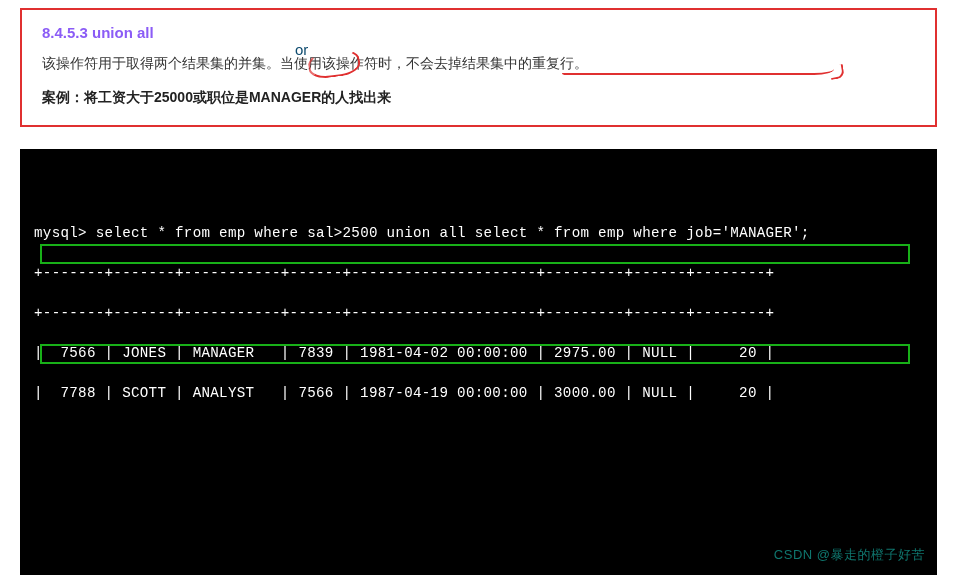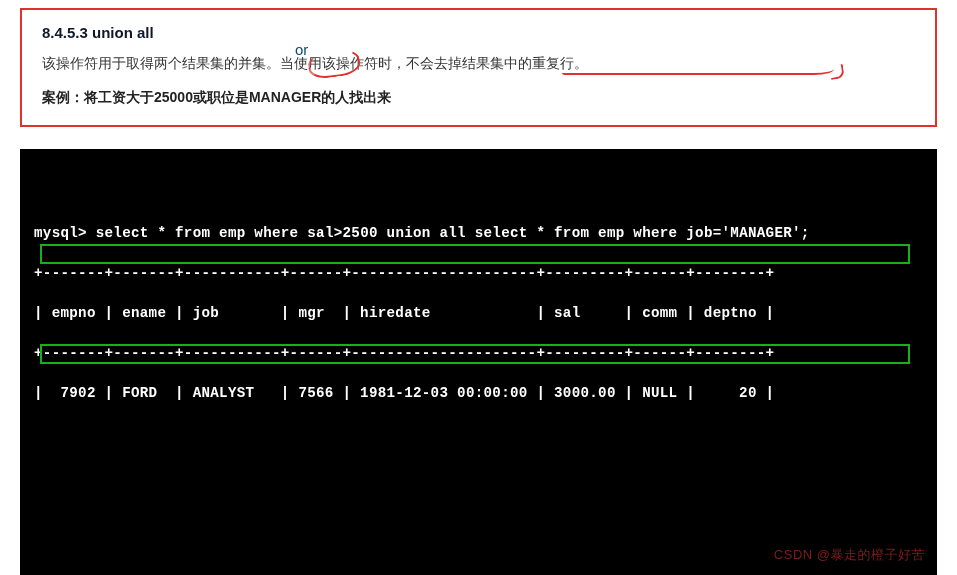--- a/index.html
+++ b/index.html
@@ -1,33 +1,33 @@
 <!DOCTYPE html>
 <html><head>
   <meta charset="utf-8">
   <style>
     * { box-sizing: border-box; margin: 0; padding: 0; }
     body { width: 957px; height: 575px; background: #fff; font-family: Arial, "Microsoft YaHei", sans-serif; }
 
     .doc-box { margin: 8px 20px 0 20px; border: 2px solid #e03030; padding: 14px 20px 18px 20px; position: relative; }
-    .doc-heading { font-weight: bold; font-size: 15px; color: #0f172a; margin-bottom: 14px; }
+    .doc-heading { font-weight: bold; font-size: 15px; color: #8b5cf6; margin-bottom: 14px; }
     .doc-paragraph { font-size: 14px; color: #333; margin-bottom: 14px; position: relative; }
     .doc-case { font-weight: bold; font-size: 14px; color: #222; margin-top: 16px; }
     .ann-or { position: absolute; color: #0c4a6e; font-size: 15px; top: -14px; left: 253px; }
     .ann-circle { position: absolute; border: 2px solid #e03030; border-radius: 50% 50% 40% 40%; width: 52px; height: 28px; top: -6px; left: 266px; transform: rotate(-8deg); border-top-color: transparent; border-left-color: rgba(224,48,48,0.7); }
     .ann-under { position: absolute; height: 6px; border-bottom: 2px solid #e03030; border-radius: 0 0 40px 8px / 0 0 12px 4px; top: 14px; left: 520px; width: 272px; }
     .ann-under-tail { position: absolute; width: 14px; height: 14px; border-bottom: 2px solid #e03030; border-right: 2px solid #e03030; border-radius: 0 0 8px 0; top: 10px; left: 788px; transform: rotate(-10deg); }
 
     .terminal { background: #000; color: #fff; font-family: "Courier New", monospace; font-size: 14.2px; line-height: 20px; padding: 14px 12px 20px 14px; margin: 22px 20px 0 20px; white-space: pre; position: relative; letter-spacing: 0.3px; }
-    .term-line { display: block; font-weight: bold; }
+    .term-line { display: block; }
     .green-box { position: absolute; border: 2px solid #18b018; height: 20px; left: 20px; width: 870px; }
     .gb1 { top: 95px; }
     .gb2 { top: 195px; }
 
-    .watermark { position: absolute; right: 32px; top: 546px; font-size: 13px; color: #7f1d1d; letter-spacing: 0.5px; }
+    .watermark { position: absolute; right: 32px; top: 546px; font-size: 13px; color: #0f766e; letter-spacing: 0.5px; }
   </style>
 </head>
 <body>
 
 <div class="doc-box">
   <div class="doc-heading">8.4.5.3 union all</div>
   <div class="doc-paragraph">
     <span class="ann-or">or</span>
     <span class="ann-circle"></span>
     <span class="ann-under"></span>
@@ -35,23 +35,23 @@
     <span>该操作符用于取得两个结果集的</span><span>并集</span><span>。当使用该操作符时，</span><span>不会去掉结果集中的重复行。</span>
   </div>
   <div class="doc-case">案例：将工资大于25000或职位是MANAGER的人找出来</div>
 </div>
 
 <div class="terminal">
 <span class="green-box gb1"></span>
 <span class="green-box gb2"></span>
 <span class="term-line"><span>mysql&gt;</span> <span>select * from emp where sal&gt;2500 union all select * from emp where job='MANAGER';</span></span>
 <span class="term-line">+-------+-------+-----------+------+---------------------+---------+------+--------+</span>
-<span class="term-line">| empno | ename | job       | mgr  | hiredate            | sal     | comm | deptno |</span>
 <span class="term-line">+-------+-------+-----------+------+---------------------+---------+------+--------+</span>
-<span class="term-line">|  7902 | FORD  | ANALYST   | 7566 | 1981-12-03 00:00:00 | 3000.00 | NULL |     20 |</span>
+<span class="term-line">|  7566 | JONES | MANAGER   | 7839 | 1981-04-02 00:00:00 | 2975.00 | NULL |     20 |</span>
+<span class="term-line">|  7788 | SCOTT | ANALYST   | 7566 | 1987-04-19 00:00:00 | 3000.00 | NULL |     20 |</span>
 
 
 
 
 
 
 
 </div>
 
 <div class="watermark">CSDN @暴走的橙子好苦</div>

